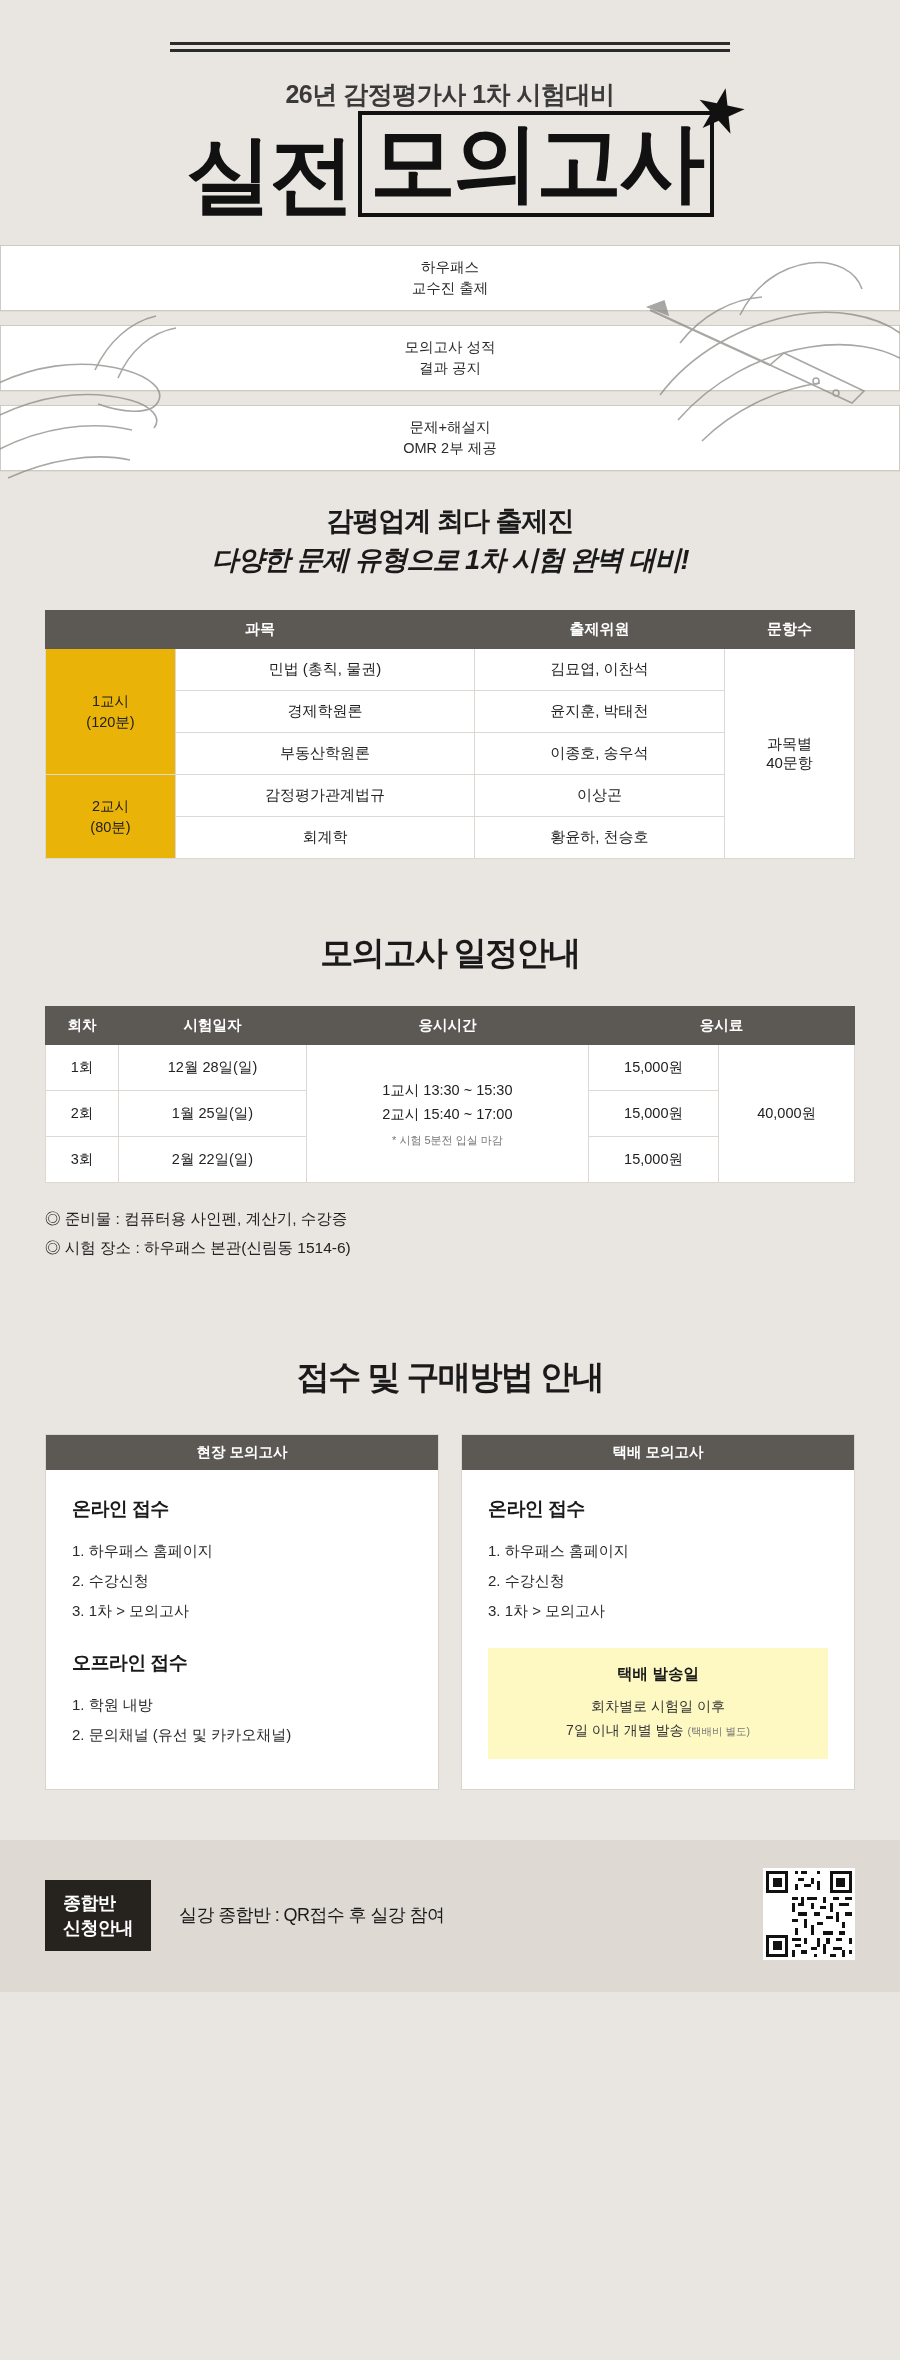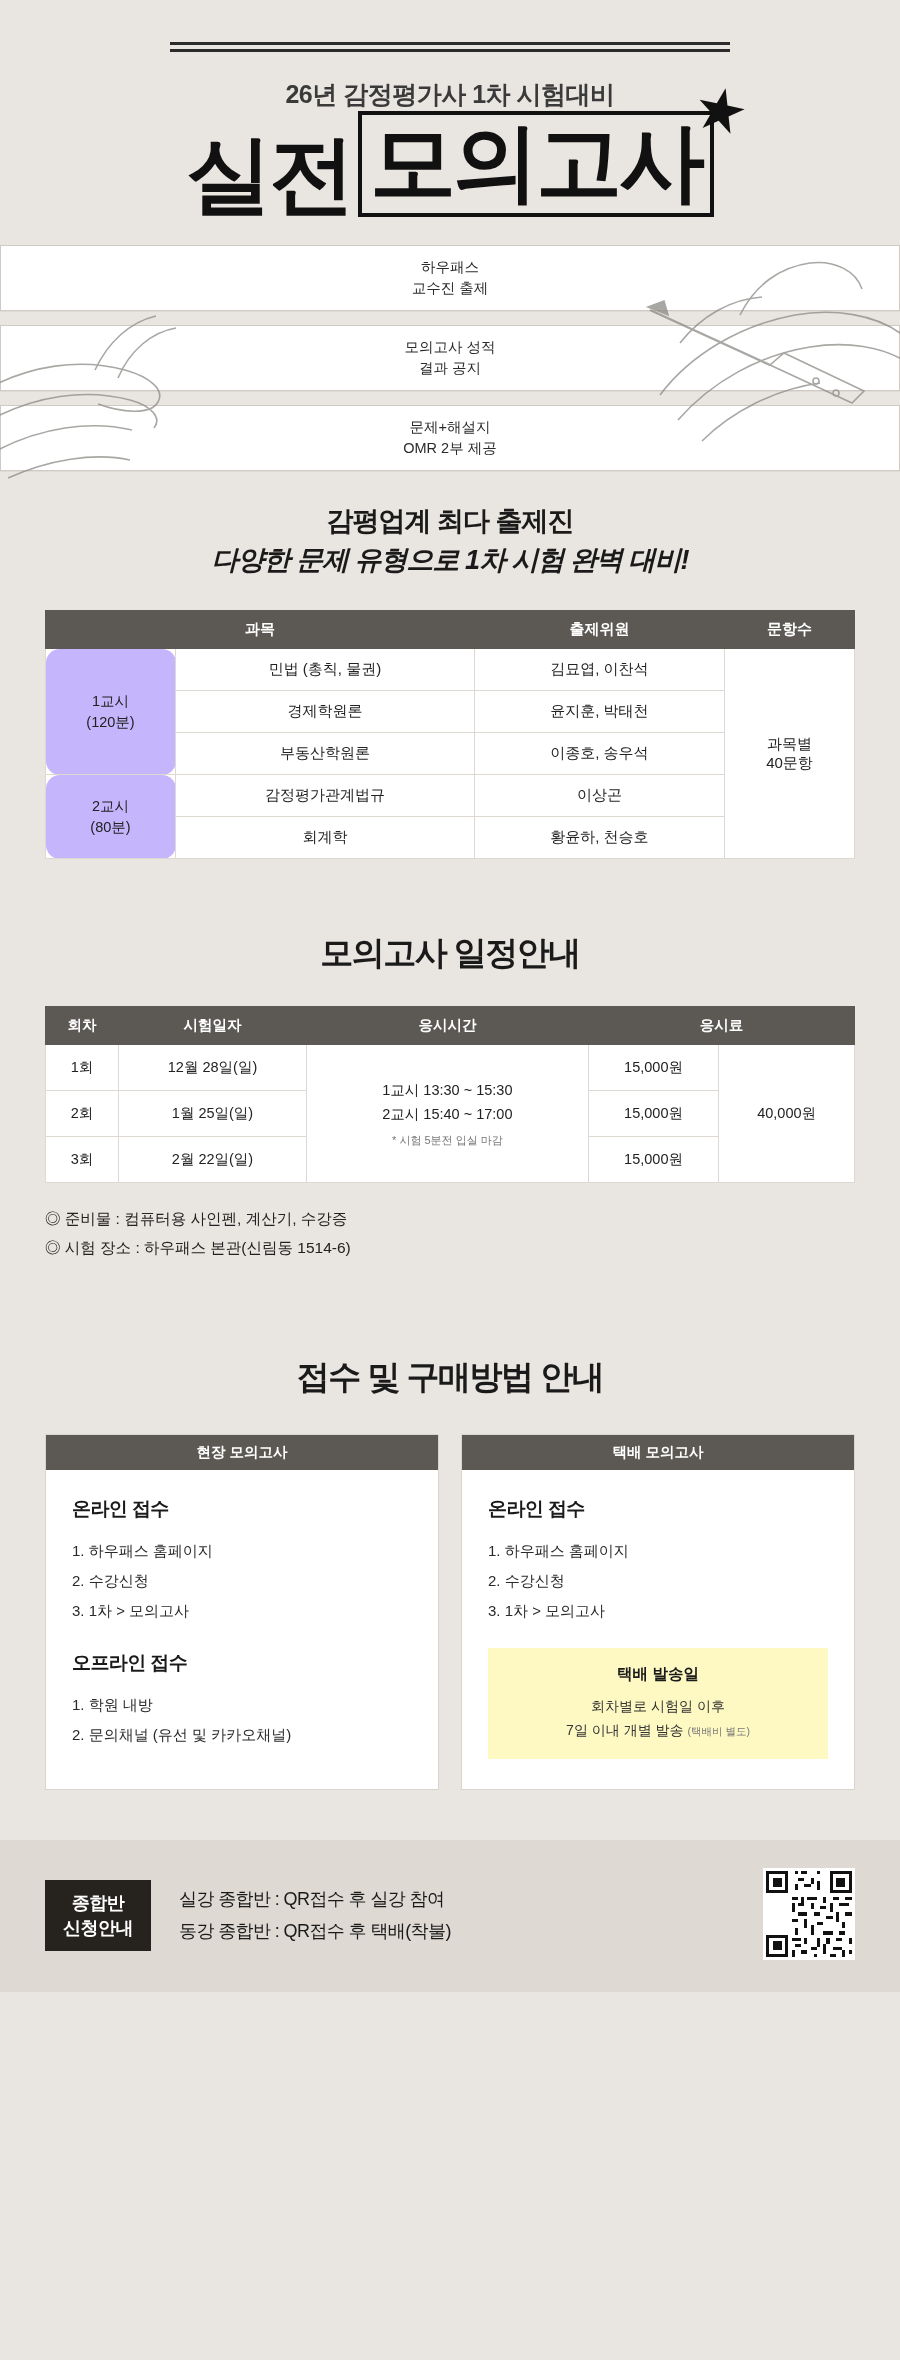--- a/index.html
+++ b/index.html
@@ -123,21 +123,21 @@
     padding: 9px 4px;
     border: 1px solid #5c5955;
   }
   table td {
     border: 1px solid #ddd8d2;
     text-align: center;
     font-size: 15px;
     padding: 11px 6px;
     color: #222;
   }
-  .subject-col { background: #c4b5fd; font-size: 14.5px; line-height: 1.4; border-radius: 14px; }
+  .subject-col { background: #eab308; font-size: 14.5px; line-height: 1.4; }
 
   
   .sched-wrap { width: 810px; margin: 0 auto; }
   .sched th { font-size: 14.5px; }
   .sched td { font-size: 14.5px; padding: 13px 4px; }
   .time-cell { line-height: 1.7; font-size: 14px; }
   .time-cell .note { font-size: 11px; color: #777; display: block; margin-top: 4px; }
 
   .notes {
     width: 810px;
@@ -200,21 +200,20 @@
   .footer-inner {
     width: 810px;
     margin: 0 auto;
     display: flex;
     align-items: center;
     gap: 28px;
   }
   .foot-chip {
     background: #26231f;
     color: #fff;
-    text-align: center;
     padding: 11px 18px;
     font-size: 18px;
     font-weight: 800;
     line-height: 1.35;
     letter-spacing: -0.5px;
   }
   .foot-text {
     font-size: 18px;
     font-weight: 400;
     line-height: 1.75;
@@ -420,21 +419,20 @@
   </div>
 
   <div class="footer">
     <div class="footer-inner">
       <div class="foot-chip">
         <div>종합반</div>
         <div>신청안내</div>
       </div>
       <div class="foot-text">
         <div>실강 종합반 : QR접수 후 실강 참여</div>
-        <div>동강 종합반 : QR접수 후 택배(착불)</div>
       </div>
       <div class="qr">
         <svg width="92" height="92" viewBox="0 0 29 29" shape-rendering="crispEdges">
           <rect width="29" height="29" fill="#fff"></rect>
           <g fill="#111">
             <rect x="1" y="1" width="7" height="1"></rect>
               <rect x="1" y="7" width="7" height="1"></rect>
             <rect x="1" y="1" width="1" height="7"></rect>
               <rect x="7" y="1" width="1" height="7"></rect>
             <rect x="3" y="3" width="3" height="3"></rect>

